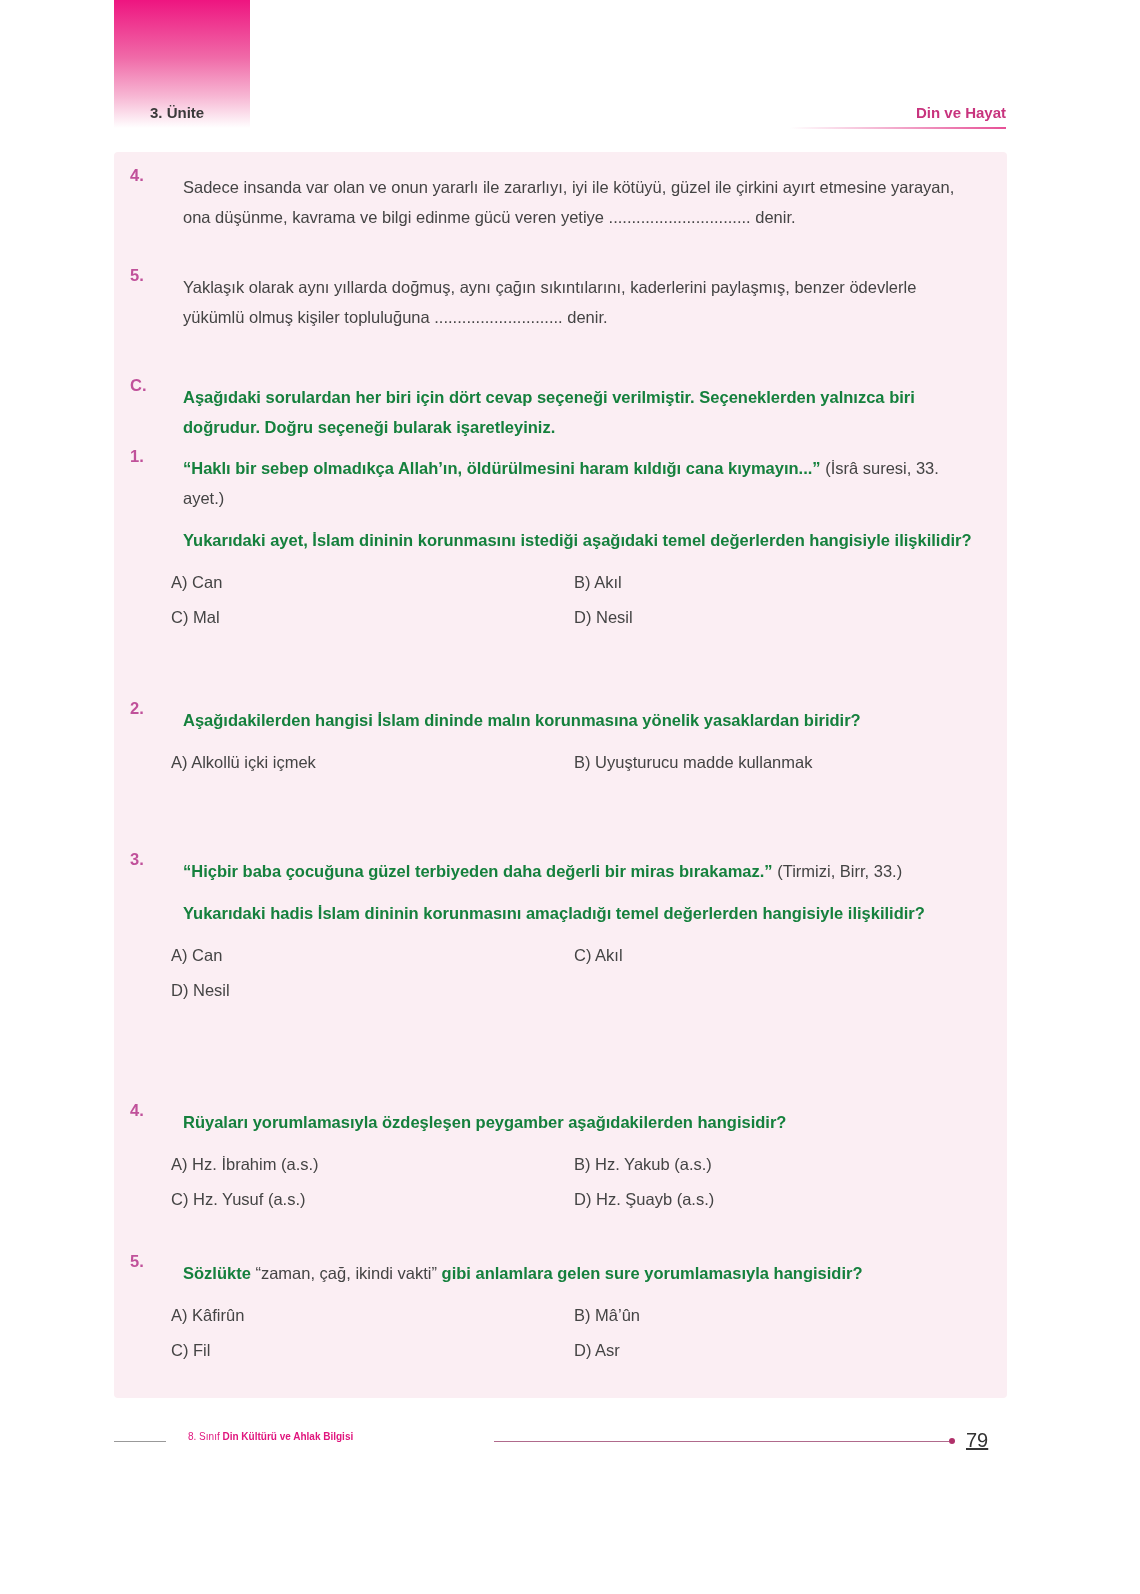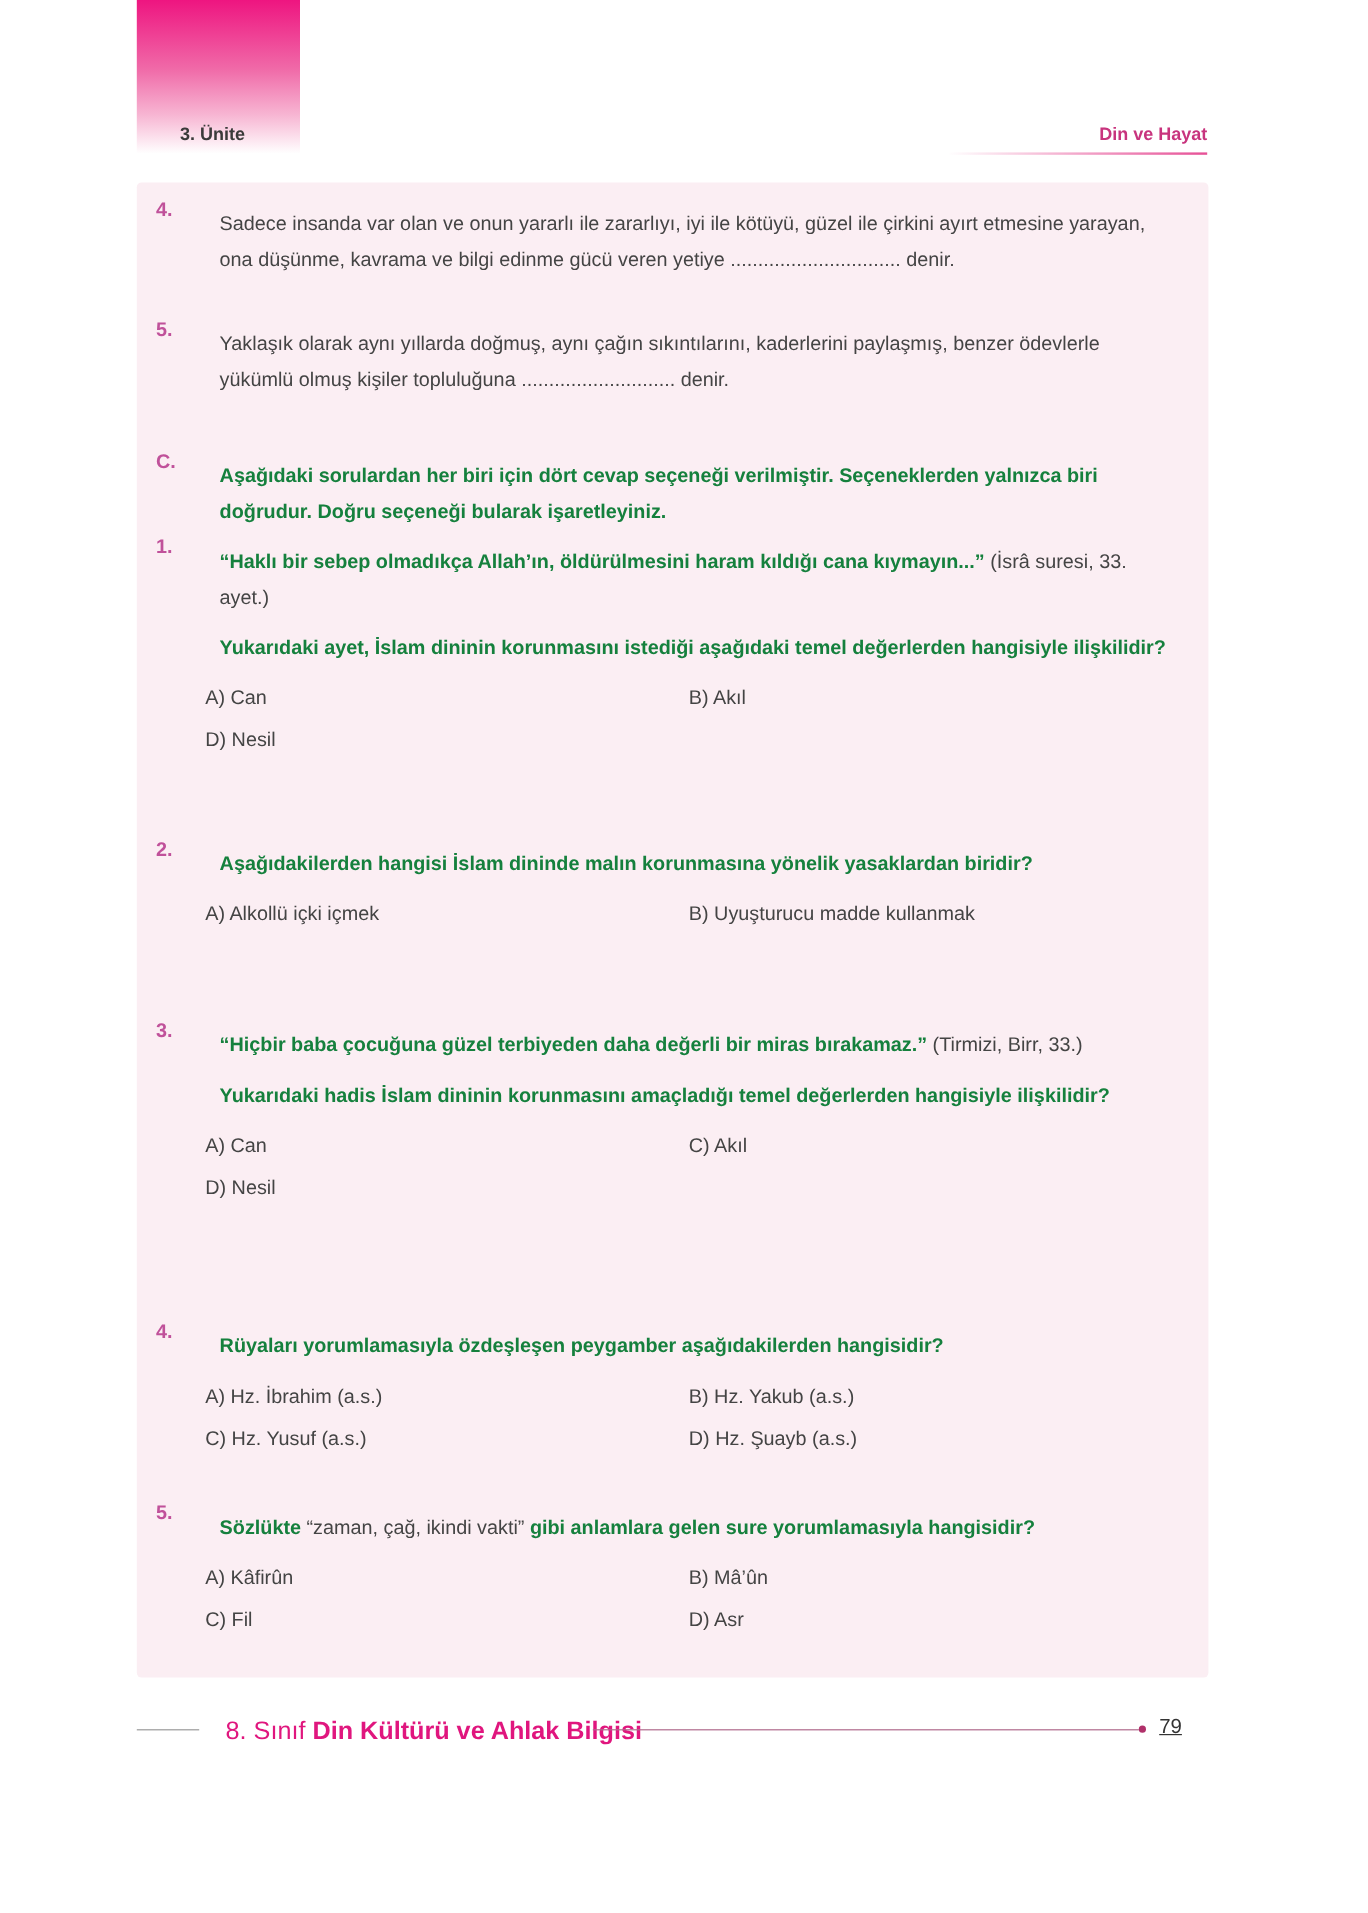--- a/index.html
+++ b/index.html
@@ -44,32 +44,32 @@
     .opts {
       display: grid; grid-template-columns: 403px 400px;
       row-gap: 5px; margin-top: 5px;
     }
     .opt { font-size: 16.5px; line-height: 30px; color: #444444; }
     .stem { margin-top: 6px; }
     .footer-line-left {
       position: absolute; left: 114px; top: 1441px; width: 52px; height: 1px; background: #999;
     }
     .footer-text {
-      position: absolute; left: 188px; top: 1431px; font-size: 21px; color: #e0167e;
+      position: absolute; left: 188px; top: 1431px; font-size: 10px; color: #e0167e;
     }
     .footer-text .b { font-weight: bold; }
     .footer-line-right {
       position: absolute; left: 494px; top: 1441px; width: 455px; height: 1px; background: #b06a8c;
     }
     .footer-dot {
       position: absolute; left: 949px; top: 1438px; width: 6px; height: 6px; border-radius: 50%;
       background: #b0306a;
     }
     .page-num {
-      position: absolute; left: 966px; top: 1429px; font-size: 17px; color: #333; text-decoration: underline;
+      position: absolute; left: 966px; top: 1429px; font-size: 20px; color: #333; text-decoration: underline;
     }
   </style>
 </head>
 <body>
 
 <div class="unit-tab"></div>
 <div class="unit-label">3. Ünite</div>
 <div class="header-right">Din ve Hayat</div>
 <div class="header-line"></div>
 
@@ -97,20 +97,21 @@
 </div>
 
 <div class="q" style="top:441px;">
   <span class="num">1.</span>
   <div class="body">
     <p><span class="bold">“Haklı bir sebep olmadıkça Allah’ın, öldürülmesini haram kıldığı cana kıymayın...”</span><span class="normal"> (İsrâ suresi, 33. ayet.)</span></p>
     <p class="bold stem">Yukarıdaki ayet, İslam dininin korunmasını istediği aşağıdaki temel değerlerden hangisiyle ilişkilidir?</p>
     <div class="opts">
       <div class="opt">A) Can</div>
       <div class="opt">B) Akıl</div>
+      <div class="opt">C) Mal</div>
       <div class="opt">D) Nesil</div>
     </div>
   </div>
 </div>
 
 <div class="q" style="top:693px;">
   <span class="num">2.</span>
   <div class="body">
     <p class="bold">Aşağıdakilerden hangisi İslam dininde malın korunmasına yönelik yasaklardan biridir?</p>
     <div class="opts">

